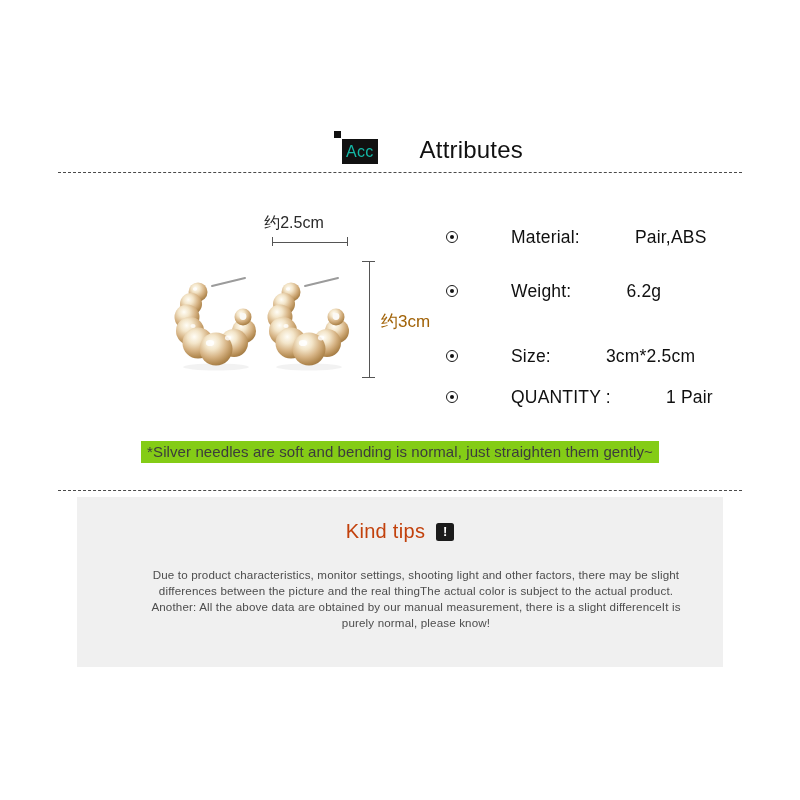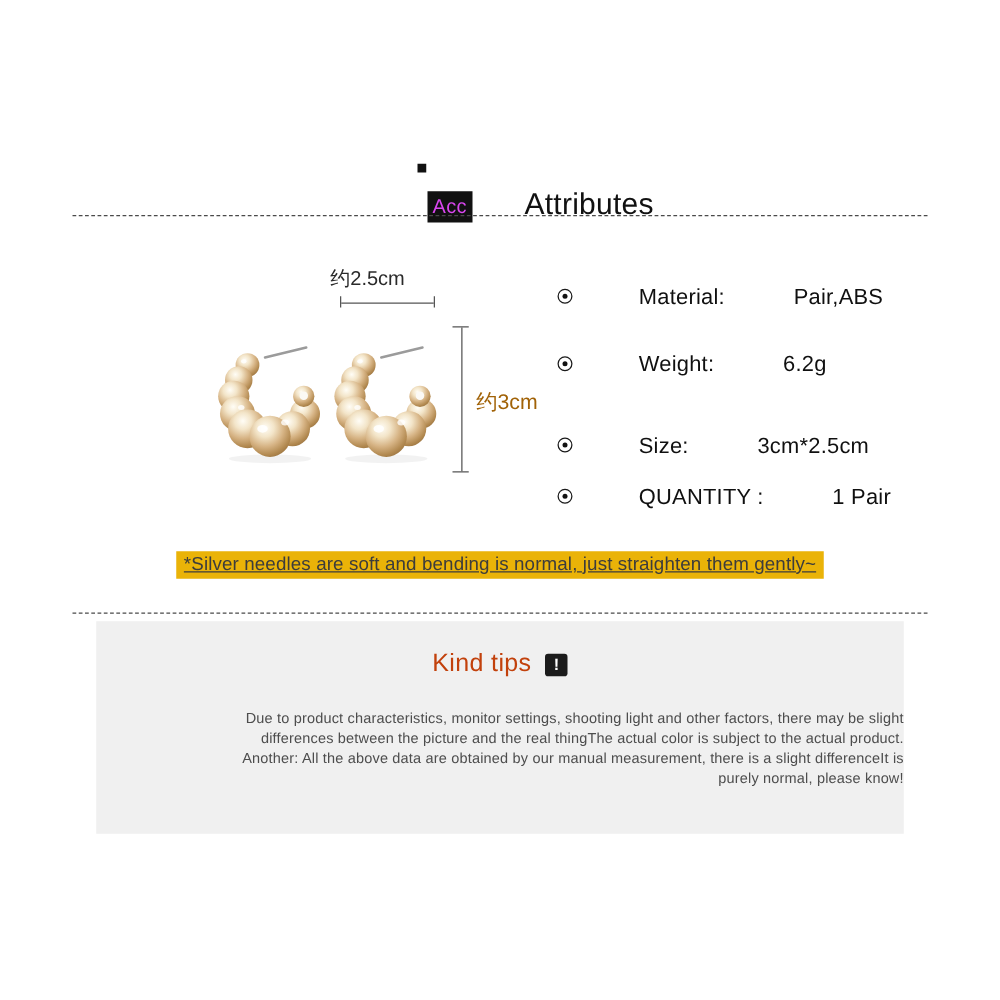--- a/index.html
+++ b/index.html
@@ -7,21 +7,21 @@
   .page {
     position: relative; width: 800px; height: 800px; background: #ffffff;
     overflow: hidden; margin: 0 auto; color: #111;
   }
 
   
   .header { position: absolute; top: 131px; left: 0; width: 100%; height: 40px; }
   .header-inner { position: absolute; left: 334px; top: 0; display: flex; align-items: flex-end; }
   .decor-square { position: absolute; left: 0; top: 0; width: 7px; height: 7px; background: #111; }
   .badge {
-    margin-left: 8px; margin-top: 22px; background: #111; color: #d946ef;
+    margin-left: 8px; margin-top: 8px; background: #111; color: #14b8a6;
     font-size: 16px; line-height: 1; padding: 5px 4px 4px 4px; letter-spacing: 0.3px;
   }
   .title { font-size: 24px; font-weight: 500; color: #111; line-height: 1; padding-bottom: 2px; letter-spacing: 0.2px; padding-left: 42px; }
 
   
   .divider { position: absolute; left: 58px; width: 684px; border-top: 1.6px dashed #4a4a4a; }
   .divider.top { top: 172px; }
   .divider.bottom { top: 490px; }
 
   
@@ -43,31 +43,31 @@
   .attr-row.r2 { top: 344px; } .attr-row.r3 { top: 385px; }
   .bullet { width: 12px; height: 12px; border: 1.6px solid #1a1a1a; border-radius: 50%;
     display: flex; align-items: center; justify-content: center; flex: none; margin-right: 9px; }
   .bullet .dot { width: 4.5px; height: 4.5px; background: #111; border-radius: 50%; }
   .attr-label { font-size: 17.5px; color: #101010; font-weight: 500; letter-spacing: 0.2px; }
   .attr-value { font-size: 17.5px; color: #101010; margin-left: 11px; letter-spacing: 0.2px; }
 
   
   .note-wrap { position: absolute; top: 441px; left: 0; width: 100%; text-align: center; }
   .note { display: inline-block; font-size: 15px; color: #3c3c3c;
-    background: #eab308; padding: 2px 6px 3px 6px; letter-spacing: 0.1px; text-decoration: underline; }
+    background: #84cc16; padding: 2px 6px 3px 6px; letter-spacing: 0.1px; }
 
   
   .tips-box { position: absolute; left: 77px; top: 497px; width: 646px; height: 170px; background: #f0f0f0; }
   .tips-title-row { position: absolute; top: 23px; left: 0; width: 100%;
     display: flex; align-items: center; justify-content: center; gap: 11px; }
   .tips-title { font-size: 20px; color: #c2410c; letter-spacing: 0.3px; }
   .excl-icon { width: 18px; height: 18px; background: #1b1b1b; border-radius: 2.5px; color: #fff;
     font-size: 13px; font-weight: bold; display: flex; align-items: center; justify-content: center; line-height: 1; }
   .tips-lines { position: absolute; top: 70px; left: 0; width: 100%; }
-  .tips-line { text-align: right; font-size: 11.6px; line-height: 16px; color: #4d4d4d; letter-spacing: 0.15px; margin-left: 32px; }
+  .tips-line { text-align: center; font-size: 11.6px; line-height: 16px; color: #4d4d4d; letter-spacing: 0.15px; margin-left: 32px; }
 </style>
 </head>
 <body>
 
 <div class="page">
 
   <div class="header">
     <div class="header-inner">
       <span class="decor-square"></span>
       <span class="badge">Acc</span>

